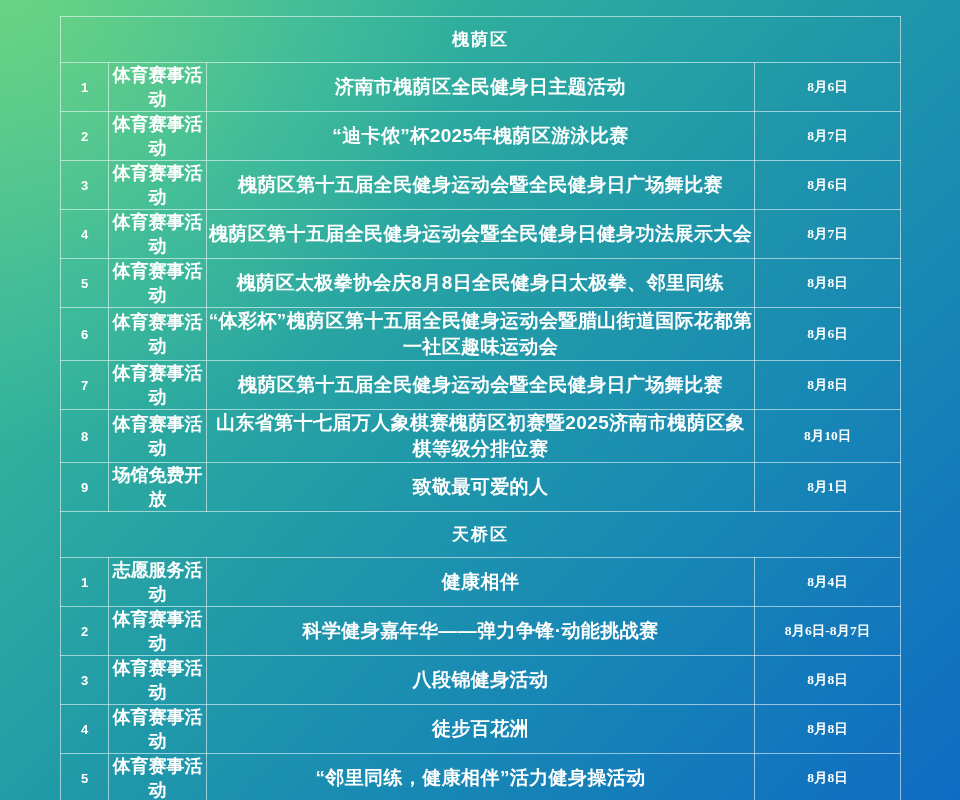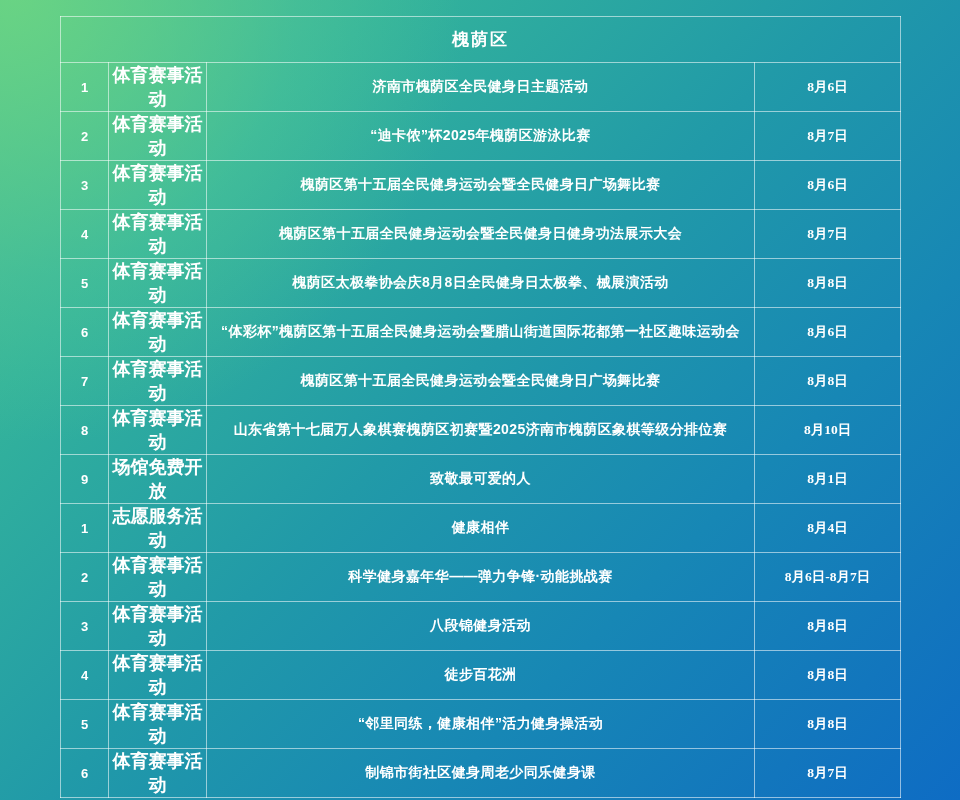--- a/index.html
+++ b/index.html
@@ -57,21 +57,21 @@
   tr.item-row td {
     height: 45px;
   }
   td.c-num {
     font-size: 13px;
   }
   td.c-type {
     font-size: 18px;
   }
   td.c-name {
-    font-size: 14px;
+    font-size: 19px;
     letter-spacing: 0.4px;
   }
   td.c-date {
     font-size: 13.5px;
     font-family: Liberation Serif, serif;
   }
   
   table.schedule tr:first-child td {
     border-top: 1px solid rgba(255,255,255,0.55);
   }
@@ -114,21 +114,21 @@
       </tr>
       <tr class="item-row">
         <td class="c-num">4</td>
         <td class="c-type">体育赛事活动</td>
         <td class="c-name">槐荫区第十五届全民健身运动会暨全民健身日健身功法展示大会</td>
         <td class="c-date">8月7日</td>
       </tr>
       <tr class="item-row">
         <td class="c-num">5</td>
         <td class="c-type">体育赛事活动</td>
-        <td class="c-name">槐荫区太极拳协会庆8月8日全民健身日太极拳、械展演活动</td>
+        <td class="c-name">槐荫区太极拳协会庆8月8日全民健身日太极拳、邻里同练</td>
         <td class="c-date">8月8日</td>
       </tr>
       <tr class="item-row">
         <td class="c-num">6</td>
         <td class="c-type">体育赛事活动</td>
         <td class="c-name">“体彩杯”槐荫区第十五届全民健身运动会暨腊山街道国际花都第一社区趣味运动会</td>
         <td class="c-date">8月6日</td>
       </tr>
       <tr class="item-row">
         <td class="c-num">7</td>
@@ -142,20 +142,23 @@
         <td class="c-name">山东省第十七届万人象棋赛槐荫区初赛暨2025济南市槐荫区象棋等级分排位赛</td>
         <td class="c-date">8月10日</td>
       </tr>
       <tr class="item-row">
         <td class="c-num">9</td>
         <td class="c-type">场馆免费开放</td>
         <td class="c-name">致敬最可爱的人</td>
         <td class="c-date">8月1日</td>
       </tr>
 
+      <tr class="section-row">
+        <td colspan="4">天桥区</td>
+      </tr>
       <tr class="item-row">
         <td class="c-num">1</td>
         <td class="c-type">志愿服务活动</td>
         <td class="c-name">健康相伴</td>
         <td class="c-date">8月4日</td>
       </tr>
       <tr class="item-row">
         <td class="c-num">2</td>
         <td class="c-type">体育赛事活动</td>
         <td class="c-name">科学健身嘉年华——弹力争锋·动能挑战赛</td>

